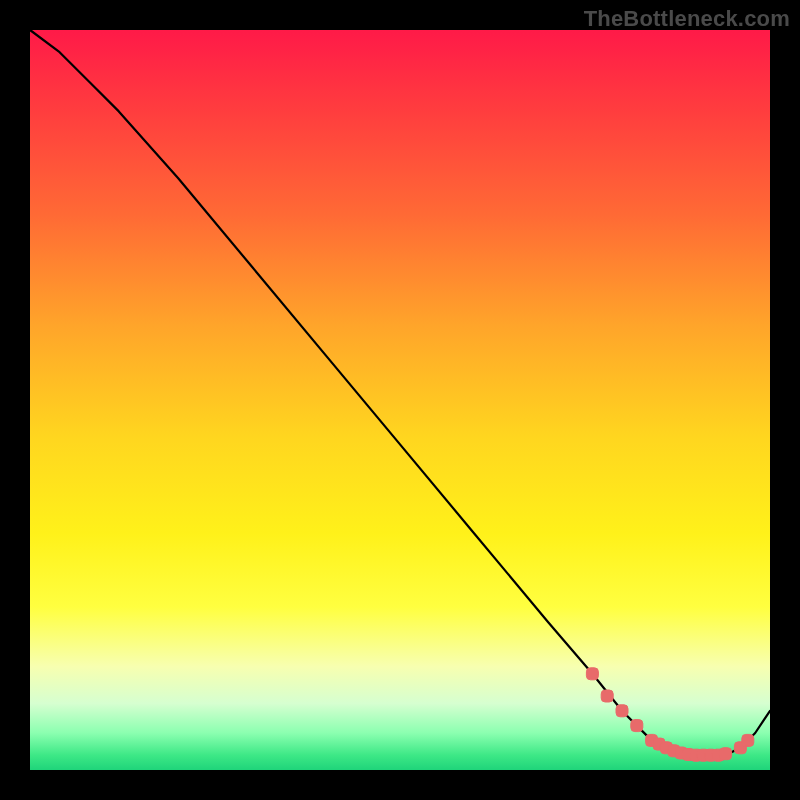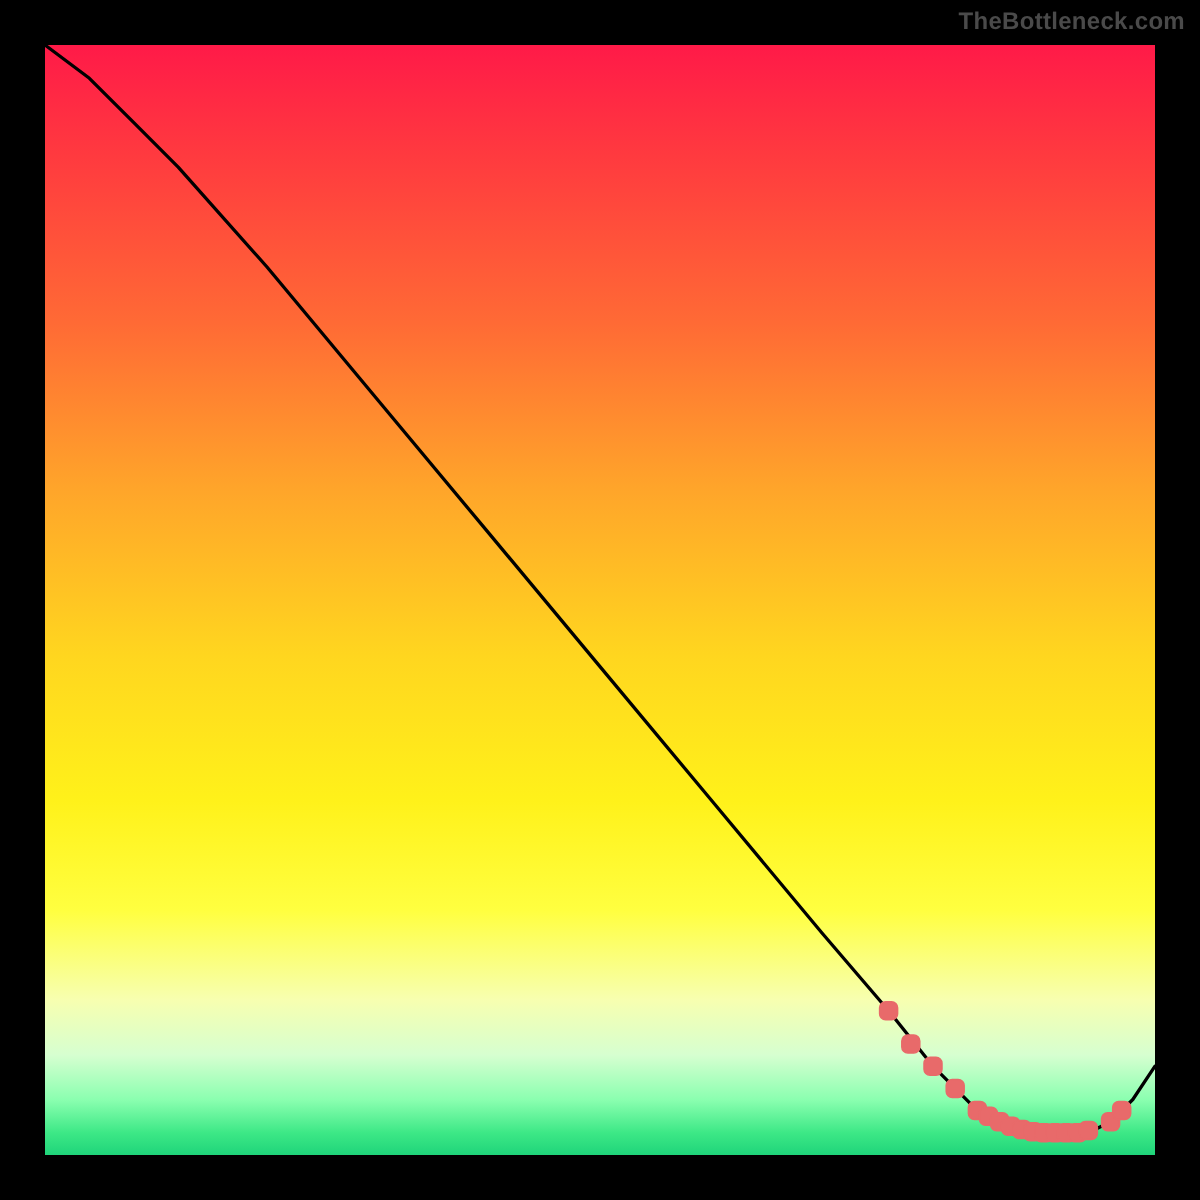--- a/index.html
+++ b/index.html
@@ -15,21 +15,21 @@
     position: relative;
     width: 800px;
     height: 800px;
     background: #000;
   }
   .watermark {
     position: absolute;
     top: 6px;
     right: 10px;
     color: #4a4a4a;
-    font-size: 16px;
+    font-size: 22px;
     font-weight: 600;
     letter-spacing: 0.2px;
     user-select: none;
   }
   .plot {
     position: absolute;
     left: 30px;
     top: 30px;
     width: 740px;
     height: 740px;

